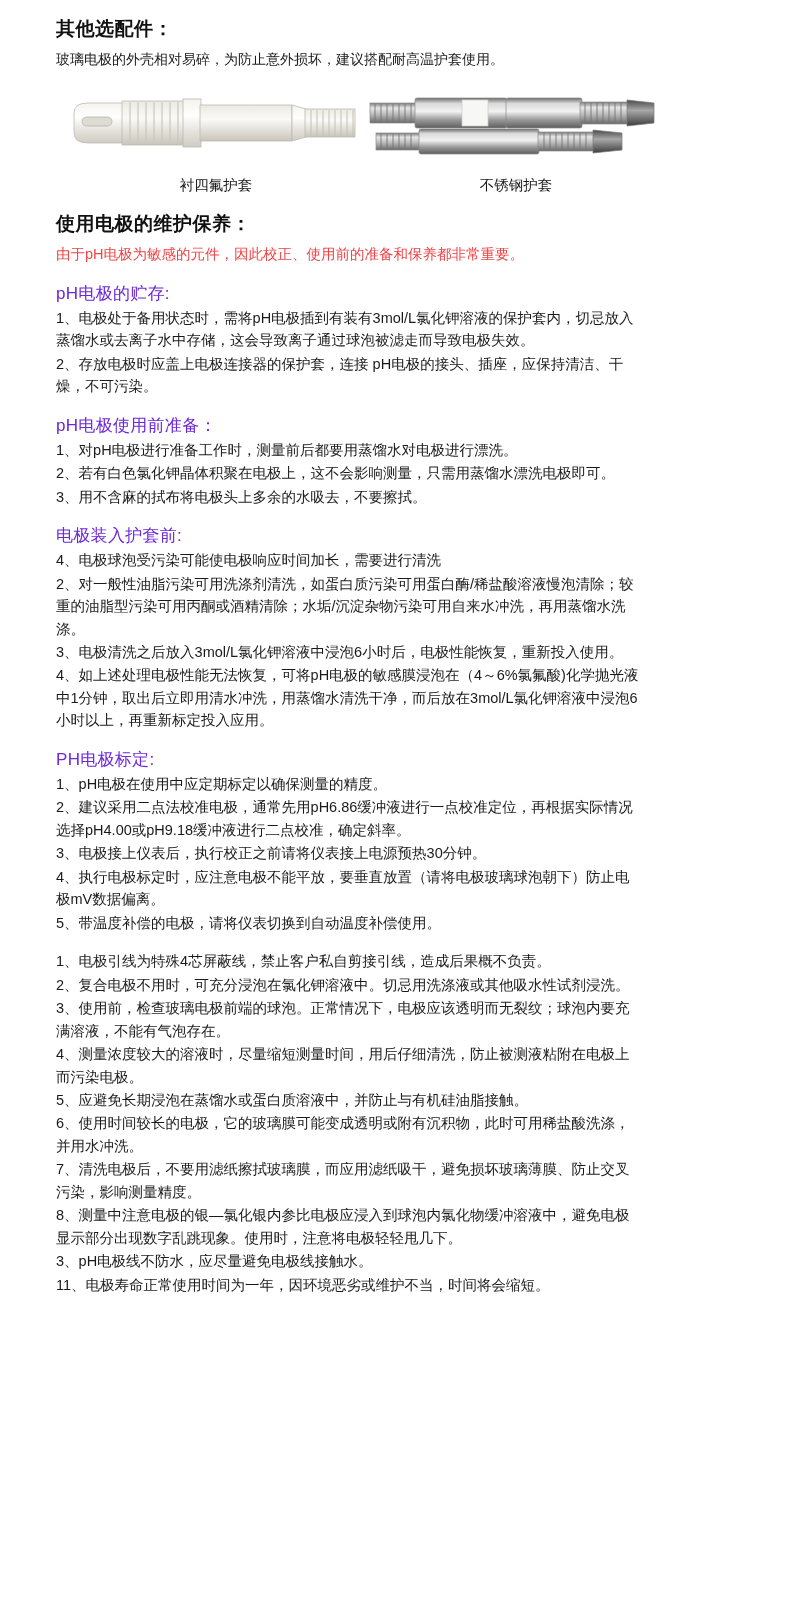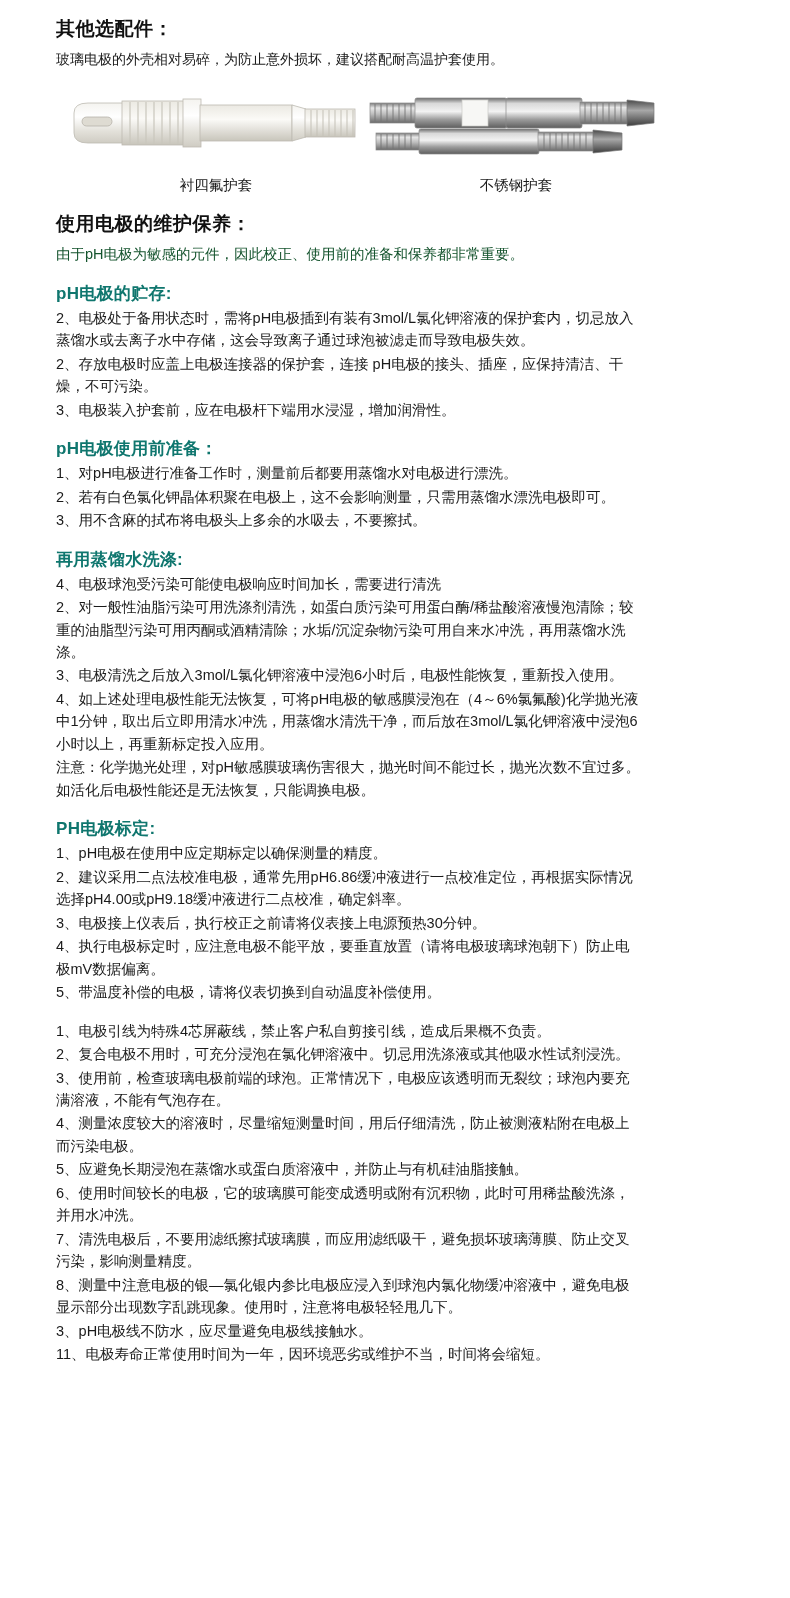--- a/index.html
+++ b/index.html
@@ -21,30 +21,30 @@
   }
   h2.section-title {
     font-size: 19px;
     font-weight: bold;
     margin: 0 0 6px 0;
     letter-spacing: 0.5px;
     color: #111;
   }
   h3.sub-title {
     font-size: 17px;
-    font-weight: bold;
+    font-weight: normal;
     margin: 12px 0 2px 0;
     letter-spacing: 0.3px;
-    color: #0f766e;
+    color: #6d28d9;
   }
   p.body-text {
     font-size: 14.5px;
     line-height: 1.55;
     margin: 0 0 2px 0;
-    color: #14532d;
+    color: #ef4444;
   }
   p.lead {
     font-size: 14px;
     line-height: 1.6;
     margin: 0 0 10px 0;
   }
   .block {
     margin-bottom: 16px;
   }
   .list {
@@ -235,43 +235,41 @@
   </div>
 
   <div class="block">
     <h2 class="section-title">使用电极的维护保养：</h2>
     <p class="body-text">由于pH电极为敏感的元件，因此校正、使用前的准备和保养都非常重要。</p>
   </div>
 
   <div class="block">
     <h3 class="sub-title">pH电极的贮存:</h3>
     <div class="list">
-      <p>2、电极处于备用状态时，需将pH电极插到有装有3mol/L氯化钾溶液的保护套内，切忌放入蒸馏水或去离子水中存储，这会导致离子通过球泡被滤走而导致电极失效。</p>
+      <p>1、电极处于备用状态时，需将pH电极插到有装有3mol/L氯化钾溶液的保护套内，切忌放入蒸馏水或去离子水中存储，这会导致离子通过球泡被滤走而导致电极失效。</p>
       <p>2、存放电极时应盖上电极连接器的保护套，连接 pH电极的接头、插座，应保持清洁、干燥，不可污染。</p>
-      <p>3、电极装入护套前，应在电极杆下端用水浸湿，增加润滑性。</p>
     </div>
   </div>
 
   <div class="block">
     <h3 class="sub-title">pH电极使用前准备：</h3>
     <div class="list">
       <p>1、对pH电极进行准备工作时，测量前后都要用蒸馏水对电极进行漂洗。</p>
       <p>2、若有白色氯化钾晶体积聚在电极上，这不会影响测量，只需用蒸馏水漂洗电极即可。</p>
       <p>3、用不含麻的拭布将电极头上多余的水吸去，不要擦拭。</p>
     </div>
   </div>
 
   <div class="block">
-    <h3 class="sub-title">再用蒸馏水洗涤:</h3>
+    <h3 class="sub-title">电极装入护套前:</h3>
     <div class="list">
       <p>4、电极球泡受污染可能使电极响应时间加长，需要进行清洗</p>
       <p>2、对一般性油脂污染可用洗涤剂清洗，如蛋白质污染可用蛋白酶/稀盐酸溶液慢泡清除；较重的油脂型污染可用丙酮或酒精清除；水垢/沉淀杂物污染可用自来水冲洗，再用蒸馏水洗涤。</p>
       <p>3、电极清洗之后放入3mol/L氯化钾溶液中浸泡6小时后，电极性能恢复，重新投入使用。</p>
       <p>4、如上述处理电极性能无法恢复，可将pH电极的敏感膜浸泡在（4～6%氯氟酸)化学抛光液中1分钟，取出后立即用清水冲洗，用蒸馏水清洗干净，而后放在3mol/L氯化钾溶液中浸泡6小时以上，再重新标定投入应用。</p>
-      <p>注意：化学抛光处理，对pH敏感膜玻璃伤害很大，抛光时间不能过长，抛光次数不宜过多。如活化后电极性能还是无法恢复，只能调换电极。</p>
     </div>
   </div>
 
   <div class="block">
     <h3 class="sub-title">PH电极标定:</h3>
     <div class="list">
       <p>1、pH电极在使用中应定期标定以确保测量的精度。</p>
       <p>2、建议采用二点法校准电极，通常先用pH6.86缓冲液进行一点校准定位，再根据实际情况选择pH4.00或pH9.18缓冲液进行二点校准，确定斜率。</p>
       <p>3、电极接上仪表后，执行校正之前请将仪表接上电源预热30分钟。</p>
       <p>4、执行电极标定时，应注意电极不能平放，要垂直放置（请将电极玻璃球泡朝下）防止电极mV数据偏离。</p>

